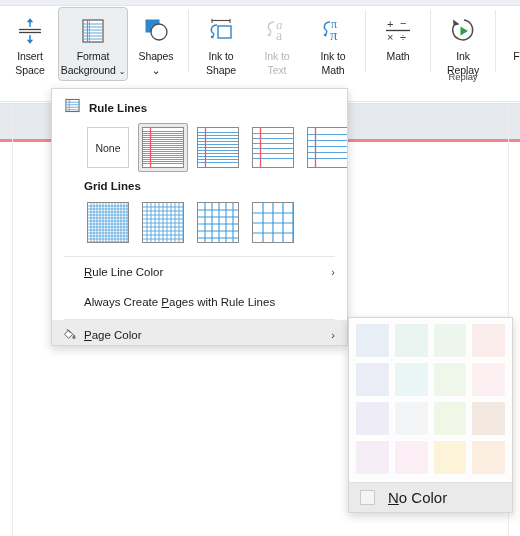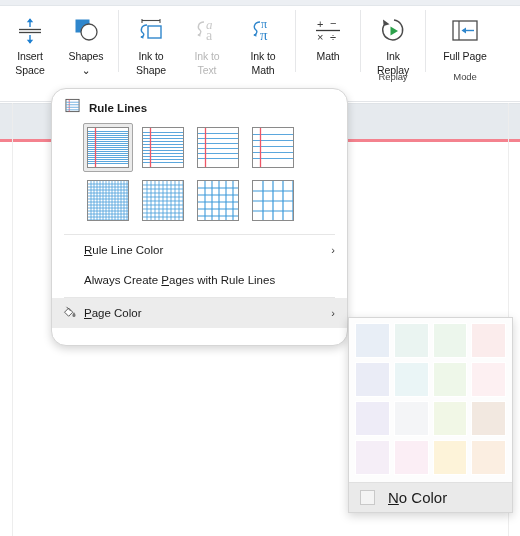--- a/index.html
+++ b/index.html
@@ -60,21 +60,21 @@
   .page-body {
     position: absolute; left: 0; top: 142px; width: 520px; height: 394px; background: #fff;
   }
   .page-edge {
     position: absolute; top: 103px; width: 1px; height: 433px; background: #ededed;
   }
 
   
   .dropdown {
     position: absolute; left: 51px; top: 88px; width: 297px; height: 258px;
-    background: #ffffff; border: 1px solid #d6d6d6; border-radius: 15px;
+    background: #ffffff; border: 1px solid #d6d6d6; border-radius: 0;
     box-shadow: 0 3px 9px rgba(0,0,0,0.17);
     overflow: hidden;
   }
   .dd-head { display: flex; align-items: center; padding: 9px 0 4px 13px; }
   .dd-head .t { font-size: 11.5px; font-weight: bold; color: #1b1b1b; margin-left: 9px; }
   .dd-sub { font-size: 11.5px; font-weight: bold; color: #1b1b1b; padding: 6px 0 4px 32px; }
 
   .thumbs { display: flex; padding: 2px 0 2px 31px; gap: 5px; }
   .thumb-wrap {
     width: 50px; height: 49px; padding: 3px; border: 1px solid transparent;
@@ -141,20 +141,40 @@
               <line x1="4" y1="13.5" x2="26" y2="13.5" stroke="#444" stroke-width="1.3"></line>
               <line x1="4" y1="16.5" x2="26" y2="16.5" stroke="#444" stroke-width="1.3"></line>
               <line x1="15" y1="19" x2="15" y2="27" stroke="#1e7fd0" stroke-width="1.4"></line>
               <path d="M15 27.8 L11.8 23.8 L18.2 23.8 Z" fill="#1e7fd0"></path>
             </svg>
           </div>
           <div class="lbl">Insert</div>
           <div class="lbl">Space</div>
         </div>
 
+        <div class="rbtn wide active">
+          <div class="glyph">
+            <svg width="28" height="28" viewBox="0 0 28 28">
+              <rect x="4" y="3" width="20" height="22" fill="#fff" stroke="#5a5a5a" stroke-width="1.2"></rect>
+              <line x1="8.5" y1="3" x2="8.5" y2="25" stroke="#ef5566" stroke-width="1.1"></line>
+              <line x1="10.5" y1="3" x2="10.5" y2="25" stroke="#ef5566" stroke-width="0.7"></line>
+              <line x1="5" y1="7" x2="23" y2="7" stroke="#5ba7dd" stroke-width="1"></line>
+              <line x1="5" y1="10" x2="23" y2="10" stroke="#5ba7dd" stroke-width="1"></line>
+              <line x1="5" y1="13" x2="23" y2="13" stroke="#5ba7dd" stroke-width="1"></line>
+              <line x1="5" y1="16" x2="23" y2="16" stroke="#5ba7dd" stroke-width="1"></line>
+              <line x1="5" y1="19" x2="23" y2="19" stroke="#5ba7dd" stroke-width="1"></line>
+              <line x1="5" y1="22" x2="23" y2="22" stroke="#5ba7dd" stroke-width="1"></line>
+            </svg>
+          </div>
+          <div class="lbl">Format</div>
+          <div class="lbl">
+            <span>Background</span>
+            <span class="chev">⌄</span>
+          </div>
+        </div>
 
         <div class="rbtn">
           <div class="glyph">
             <svg width="30" height="28" viewBox="0 0 30 28">
               <rect x="5" y="3" width="13" height="12" fill="#2f86cc" stroke="#2f86cc" stroke-width="1"></rect>
               <circle cx="18" cy="15" r="8" fill="#fff" stroke="#4b4b4b" stroke-width="1.3"></circle>
             </svg>
           </div>
           <div class="lbl">Shapes</div>
           <div class="lbl chev">⌄</div>
@@ -281,20 +301,25 @@
           <line x1="1" y1="7.2" x2="15" y2="7.2" stroke="#5ba7dd" stroke-width="0.9"></line>
           <line x1="1" y1="9.9" x2="15" y2="9.9" stroke="#5ba7dd" stroke-width="0.9"></line>
           <line x1="1" y1="12.6" x2="15" y2="12.6" stroke="#5ba7dd" stroke-width="0.9"></line>
         </svg>
       </span>
       <span class="t">Rule Lines</span>
     </div>
 
     <div class="thumbs">
 
+      <div class="thumb-wrap">
+        <div class="thumb none">
+          <span>None</span>
+        </div>
+      </div>
 
       <div class="thumb-wrap sel">
         <div class="thumb">
           <svg width="42" height="41" viewBox="0 0 42 41" style="display:block">
             <rect x="0" y="0" width="42" height="41" fill="#fff"></rect>
             <g stroke="#5ba7dd" stroke-width="1">
               <line x1="0" y1="3.5" x2="42" y2="3.5"></line>
                 <line x1="0" y1="5.5" x2="42" y2="5.5"></line>
               <line x1="0" y1="7.5" x2="42" y2="7.5"></line>
                 <line x1="0" y1="9.5" x2="42" y2="9.5"></line>
@@ -367,20 +392,21 @@
                 <line x1="0" y1="24.5" x2="42" y2="24.5"></line>
               <line x1="0" y1="30.5" x2="42" y2="30.5"></line>
             </g>
             <line x1="7.5" y1="0" x2="7.5" y2="41" stroke="#ef5566" stroke-width="1.3"></line>
           </svg>
         </div>
       </div>
 
     </div>
 
+    <div class="dd-sub">Grid Lines</div>
 
     <div class="thumbs">
 
       <div class="thumb-wrap">
         <div class="grid-thumb">
           <svg width="42" height="41" viewBox="0 0 42 41" style="display:block">
             <rect x="0" y="0" width="42" height="41" fill="#fff"></rect>
             <g stroke="#4a9fdc" stroke-width="0.8">
               <line x1="3" y1="0" x2="3" y2="41"></line>
                 <line x1="6" y1="0" x2="6" y2="41"></line>

